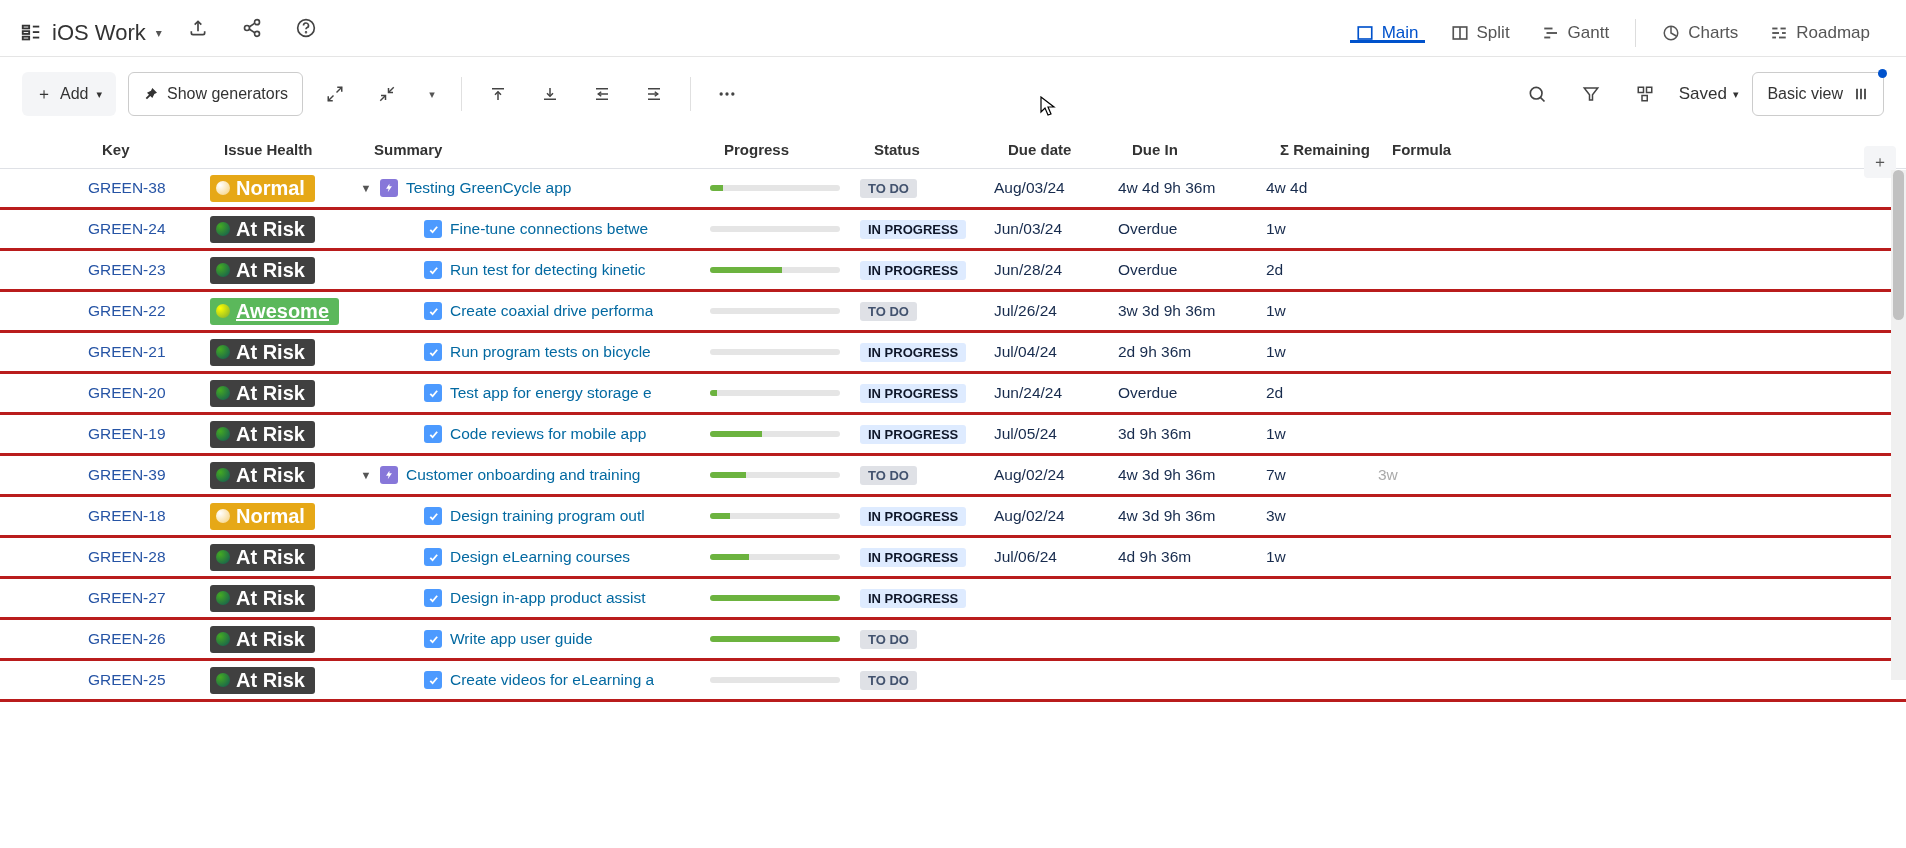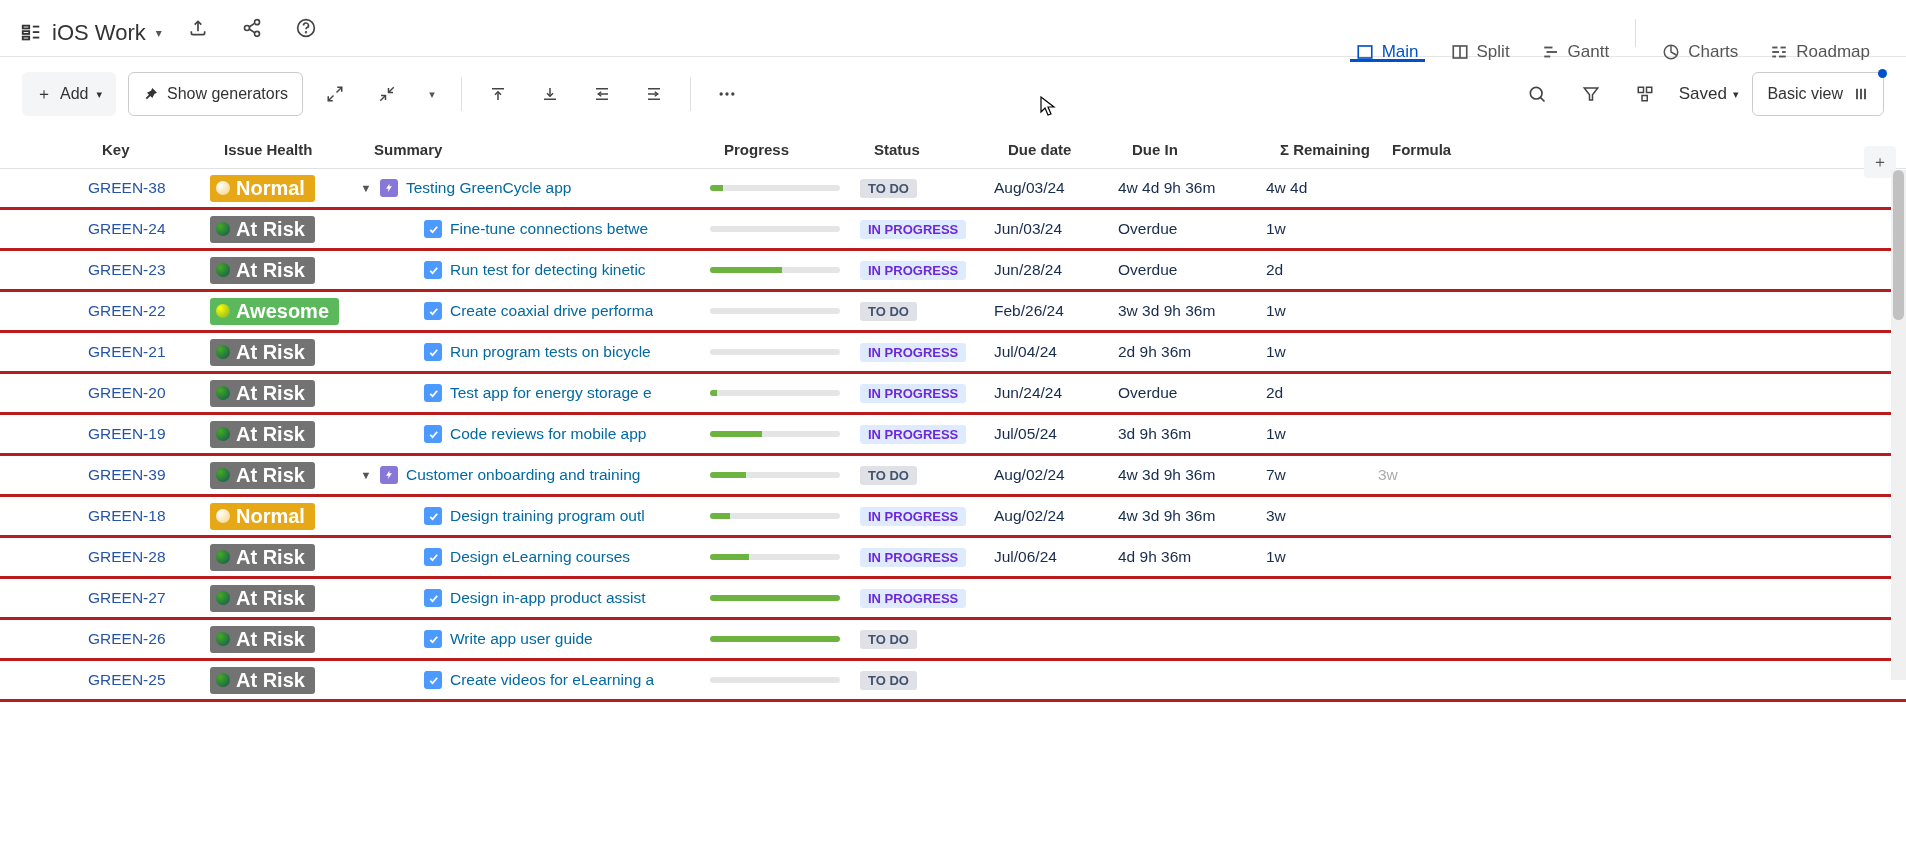--- a/index.html
+++ b/index.html
@@ -7,21 +7,21 @@
   
   
   .top-header { display: flex; align-items: center; height: 57px; padding: 0 20px; border-bottom: 1px solid #e5e5e5; }
   .top-header .left { display: flex; align-items: flex-end; gap: 18px; }
   .title-wrap { display: flex; align-items: center; gap: 10px; cursor: pointer; }
   .title-icon { width: 22px; height: 22px; display:flex; align-items:center; justify-content:center; color:#333; }
   .title-text { font-size: 22px; font-weight: 500; color: #333; }
   .title-caret { color:#555; font-size: 12px; }
   .top-header .icon-btn { width: 36px; height: 36px; display:flex; align-items:center; justify-content:center; color:#444; cursor: pointer; }
   .top-header .spacer { flex: 1; }
-  .view-tabs { display: flex; align-items: flex-end; height: 57px; gap: 0; margin-top: 10px; }
+  .view-tabs { display: flex; align-items: center; height: 57px; gap: 0; margin-top: 10px; }
   .view-tab { display: flex; align-items:center; gap: 8px; padding: 0 16px; color:#555; cursor:pointer; font-size: 17px; position: relative; }
   .view-tab.active { color: #0052cc; }
   .view-tab.active::after { content:""; position:absolute; left:10px; right:10px; bottom:0; height:3px; background:#0052cc; }
   .view-tab .vicon { display:flex; width:18px; height:18px; align-items:center; justify-content:center; }
   .vt-divider { width:1px; height:28px; background:#ddd; align-self:center; margin:0 10px; }
   
   
   .toolbar { display:flex; align-items:center; height:74px; padding: 0 22px; gap: 12px; }
   .tb-btn { display:flex; align-items:center; gap:8px; height:44px; padding: 0 14px; border-radius:6px; cursor:pointer; color:#333; font-size:16px; }
   .tb-btn.primary { background:#f4f5f7; }
@@ -54,36 +54,36 @@
   .trow .summary { width:350px; display:flex; align-items:center; gap:8px; overflow:hidden; white-space:nowrap; }
   .trow .progress { width:150px; }
   .trow .status { width:134px; }
   .trow .due { width:124px; }
   .trow .duein { width:148px; }
   .trow .remain { width:112px; }
   .trow .formula { width:120px; color:#aaa; }
   
   .health-badge { display:inline-flex; align-items:center; gap:6px; padding:2px 10px 2px 6px; border-radius:3px; color:#fff; font-weight:600; font-size:20px; }
   .health-badge.normal { background:#e6a817; }
-  .health-badge.risk { background:#737373; }
-  .health-badge.awesome { background:#5bb85b; }
+  .health-badge.risk { background:#404040; }
+  .health-badge.awesome { background:#5bb85b;text-decoration:underline; }
   .health-indic { width:14px; height:14px; border-radius:50%; display:inline-block; }
   
   .sum-toggle { width:12px; color:#555; font-size:11px; cursor:pointer; text-align:center; }
   .sum-toggle.empty { visibility:hidden; }
   .sum-epic { width:18px; height:18px; background:#8777d9; border-radius:3px; display:inline-flex; align-items:center; justify-content:center; color:#fff; font-size:11px; }
   .sum-task { width:18px; height:18px; background:#4c9aff; border-radius:3px; display:inline-flex; align-items:center; justify-content:center; color:#fff; font-size:12px; }
   .sum-text { color:#0369a1; cursor:pointer; overflow:hidden; text-overflow:clip; }
   .sum-indent { width:36px; flex-shrink:0; }
   
   .progress-bar { width:130px; height:6px; background:#e5e5e5; border-radius:3px; overflow:hidden; }
   .progress-fill { height:100%; background:#6cb33f; }
   
   .status-badge { display:inline-block; padding:2px 8px; border-radius:3px; font-size:13px; font-weight:600; background:#dfe1e6; color:#42526e; }
-  .status-badge.inprogress { background:#deebff; color:#6d28d9; }
+  .status-badge.inprogress { background:#deebff; color:#0f172a; }
   
   .scrollbar-v { position:fixed; right:0; top:170px; width:15px; height:510px; background:#f0f0f0; }
   .scrollbar-thumb { position:absolute; top:0; left:2px; width:11px; height:150px; background:#c1c1c1; border-radius:6px; }
 
   svg { display:block; }
   .cursor { position:absolute; left:1040px; top:96px; }
 </style>
 </head>
 <body>
 
@@ -400,21 +400,21 @@
             </svg>
           </span>
           <span class="sum-text">Create coaxial drive performa</span>
         </div>
         <div class="progress">
           <div class="progress-bar">
             <div class="progress-fill" style="width: 0%;"></div>
           </div>
         </div>
         <div class="status"><span class="status-badge">TO DO</span></div>
-        <div class="due">Feb/26/24</div>
+        <div class="due">Jul/26/24</div>
         <div class="duein">3w 3d 9h 36m</div>
         <div class="remain">1w</div>
         <div class="formula"></div>
       </div>
       <div class="trow">
         <div class="key">GREEN-21</div>
         <div class="health"><span class="health-badge risk">
             <span class="health-indic" style="background: radial-gradient(circle at 30% 30%, rgb(68, 170, 34), rgb(17, 85, 85));"></span>
             <span>At Risk</span>
           </span></div>

